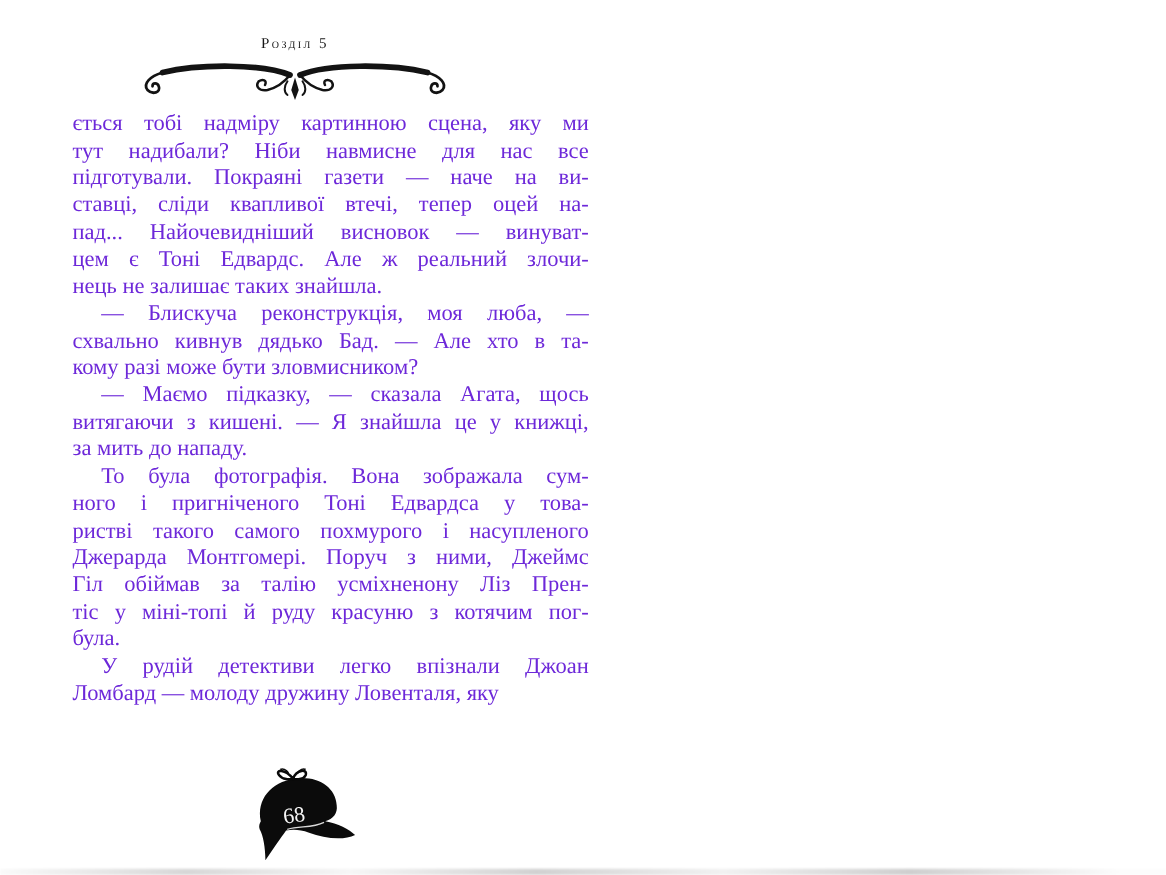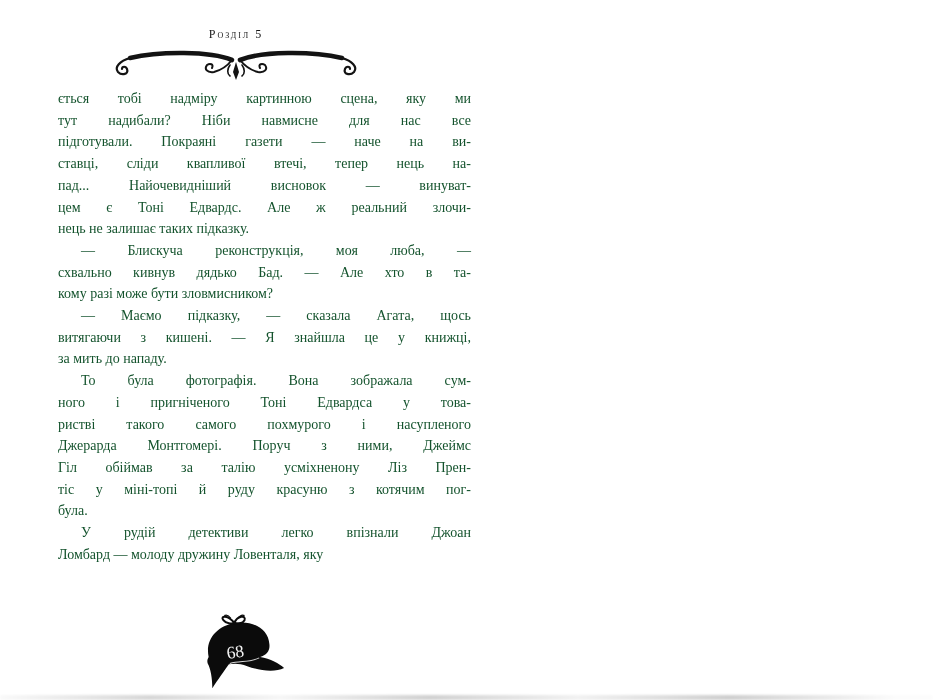--- a/index.html
+++ b/index.html
@@ -13,21 +13,21 @@
   .page-right { left:466px; width:467px; }
 
   .chapter-head {
     position:absolute; left:96px; top:27px; width:280px;
     text-align:center; font-size:12px; letter-spacing:2px;
     font-variant:small-caps; color:#161616;
   }
   .flourish { position:absolute; left:100px; top:48px; width:272px; height:36px; }
 
   .text-col {
-    position:absolute; font-size:14px; line-height:21.7px; color:#14532d;
+    position:absolute; font-size:18px; line-height:21.7px; color:#6d28d9;
   }
   .text-col-left  { left:58px;  top:88px;  width:413px; }
 
   .para { margin:0; }
   .line { text-align:justify; text-align-last:justify; }
   .line.last { text-align-last:left; }
   .para.indent .line:first-child { text-indent:23px; }
 
   .hat { position:absolute; width:92px; height:80px; }
   .hat-left  { left:193px; top:611px; }
@@ -61,24 +61,24 @@
       <path d="M136,14 L139,24 L136,32 L133,24 Z" fill="#131313" stroke="none"></path>
       <path d="M130,17 C127,21 127,26 130,28 M142,17 C145,21 145,26 142,28" stroke-width="1.6"></path>
     </g>
   </svg>
 
   <div class="text-col text-col-left">
       <div class="para">
         <div class="line">ється тобі надміру картинною сцена, яку ми</div>
         <div class="line">тут надибали? Ніби навмисне для нас все</div>
         <div class="line">підготували. Покраяні газети — наче на ви-</div>
-        <div class="line">ставці, сліди квапливої втечі, тепер нець на-</div>
+        <div class="line">ставці, сліди квапливої втечі, тепер оцей на-</div>
         <div class="line">пад... Найочевидніший висновок — винуват-</div>
         <div class="line">цем є Тоні Едвардс. Але ж реальний злочи-</div>
-        <div class="line last">нець не залишає таких підказку.</div>
+        <div class="line last">нець не залишає таких знайшла.</div>
       </div>
       <div class="para indent">
         <div class="line">— Блискуча реконструкція, моя люба, —</div>
         <div class="line">схвально кивнув дядько Бад. — Але хто в та-</div>
         <div class="line last">кому разі може бути зловмисником?</div>
       </div>
       <div class="para indent">
         <div class="line">— Маємо підказку, — сказала Агата, щось</div>
         <div class="line">витягаючи з кишені. — Я знайшла це у книжці,</div>
         <div class="line last">за мить до нападу.</div>

